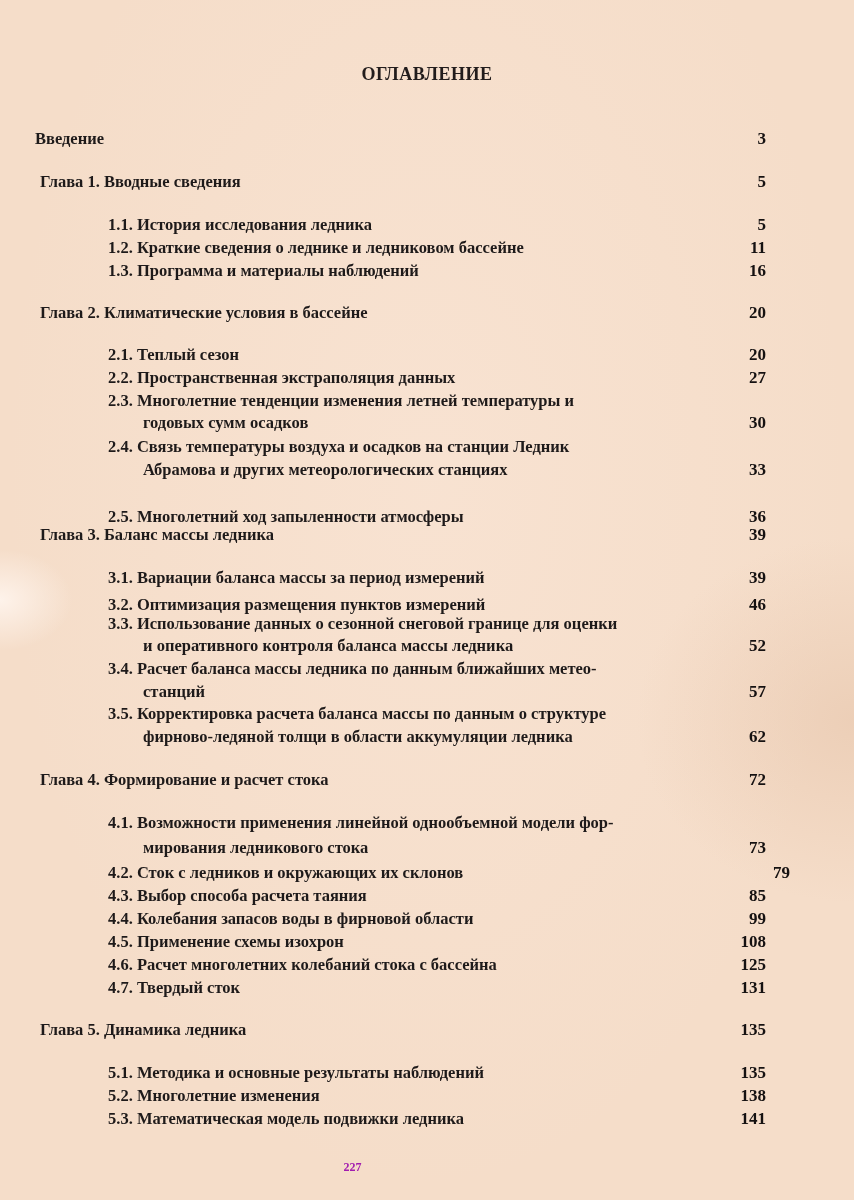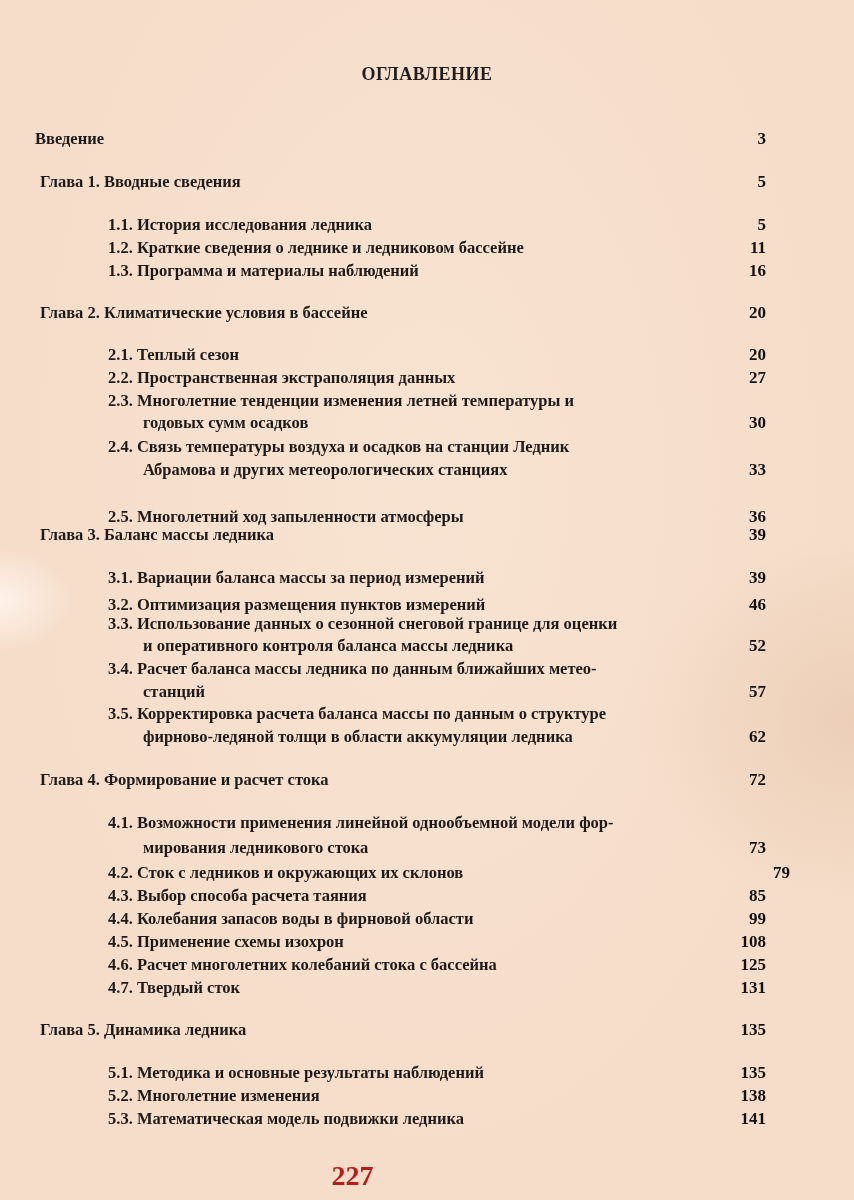--- a/index.html
+++ b/index.html
@@ -26,21 +26,21 @@
   .row .dots {
     position: absolute; white-space: nowrap; overflow: hidden;
     letter-spacing: 0; color: #2a2222; font-weight: bold;
   }
   .row .pg {
     position: absolute; right: 88px; text-align: right; font-size: 17px;
     font-weight: bold; color: #151111;
   }
   .footer {
     position: absolute; left: 0; width: 705px; top: 1160px; text-align: center;
-    font-size: 28px; font-weight: bold; color: #b91c1c;
+    font-size: 12px; font-weight: bold; color: #a21caf;
   }
   .ch .lbl { left: 40px; }
   .sub .lbl { left: 108px; }
   .sub.cont .lbl { left: 143px; }
   .intro .lbl { left: 35px; }
 </style>
 </head>
 <body>
 
 <div class="page">

